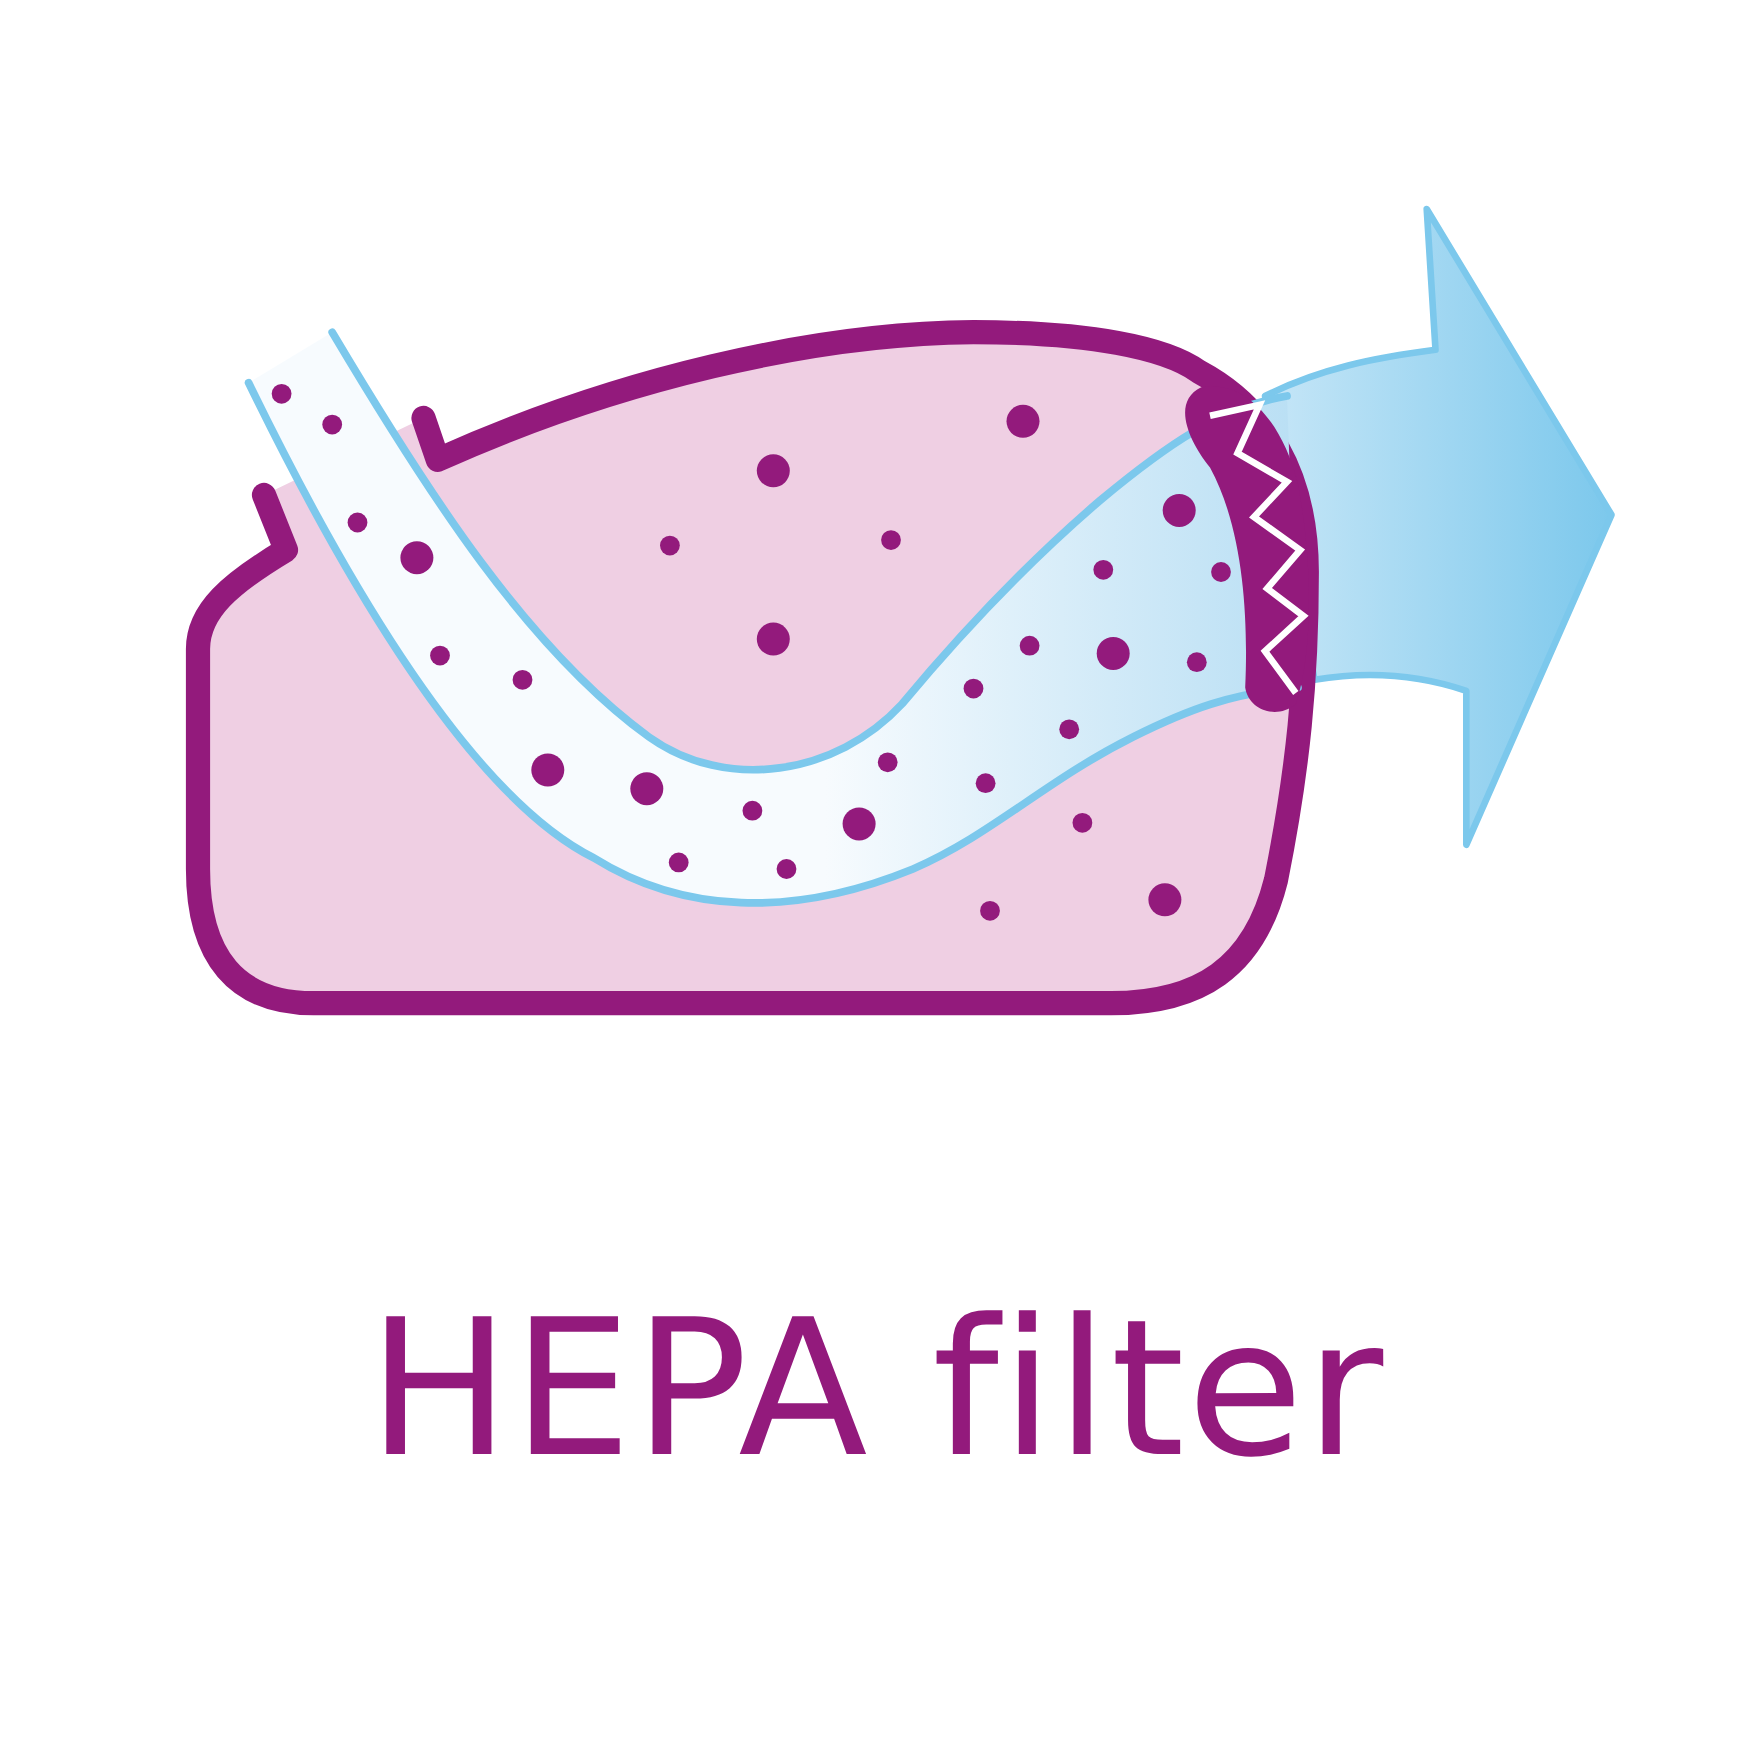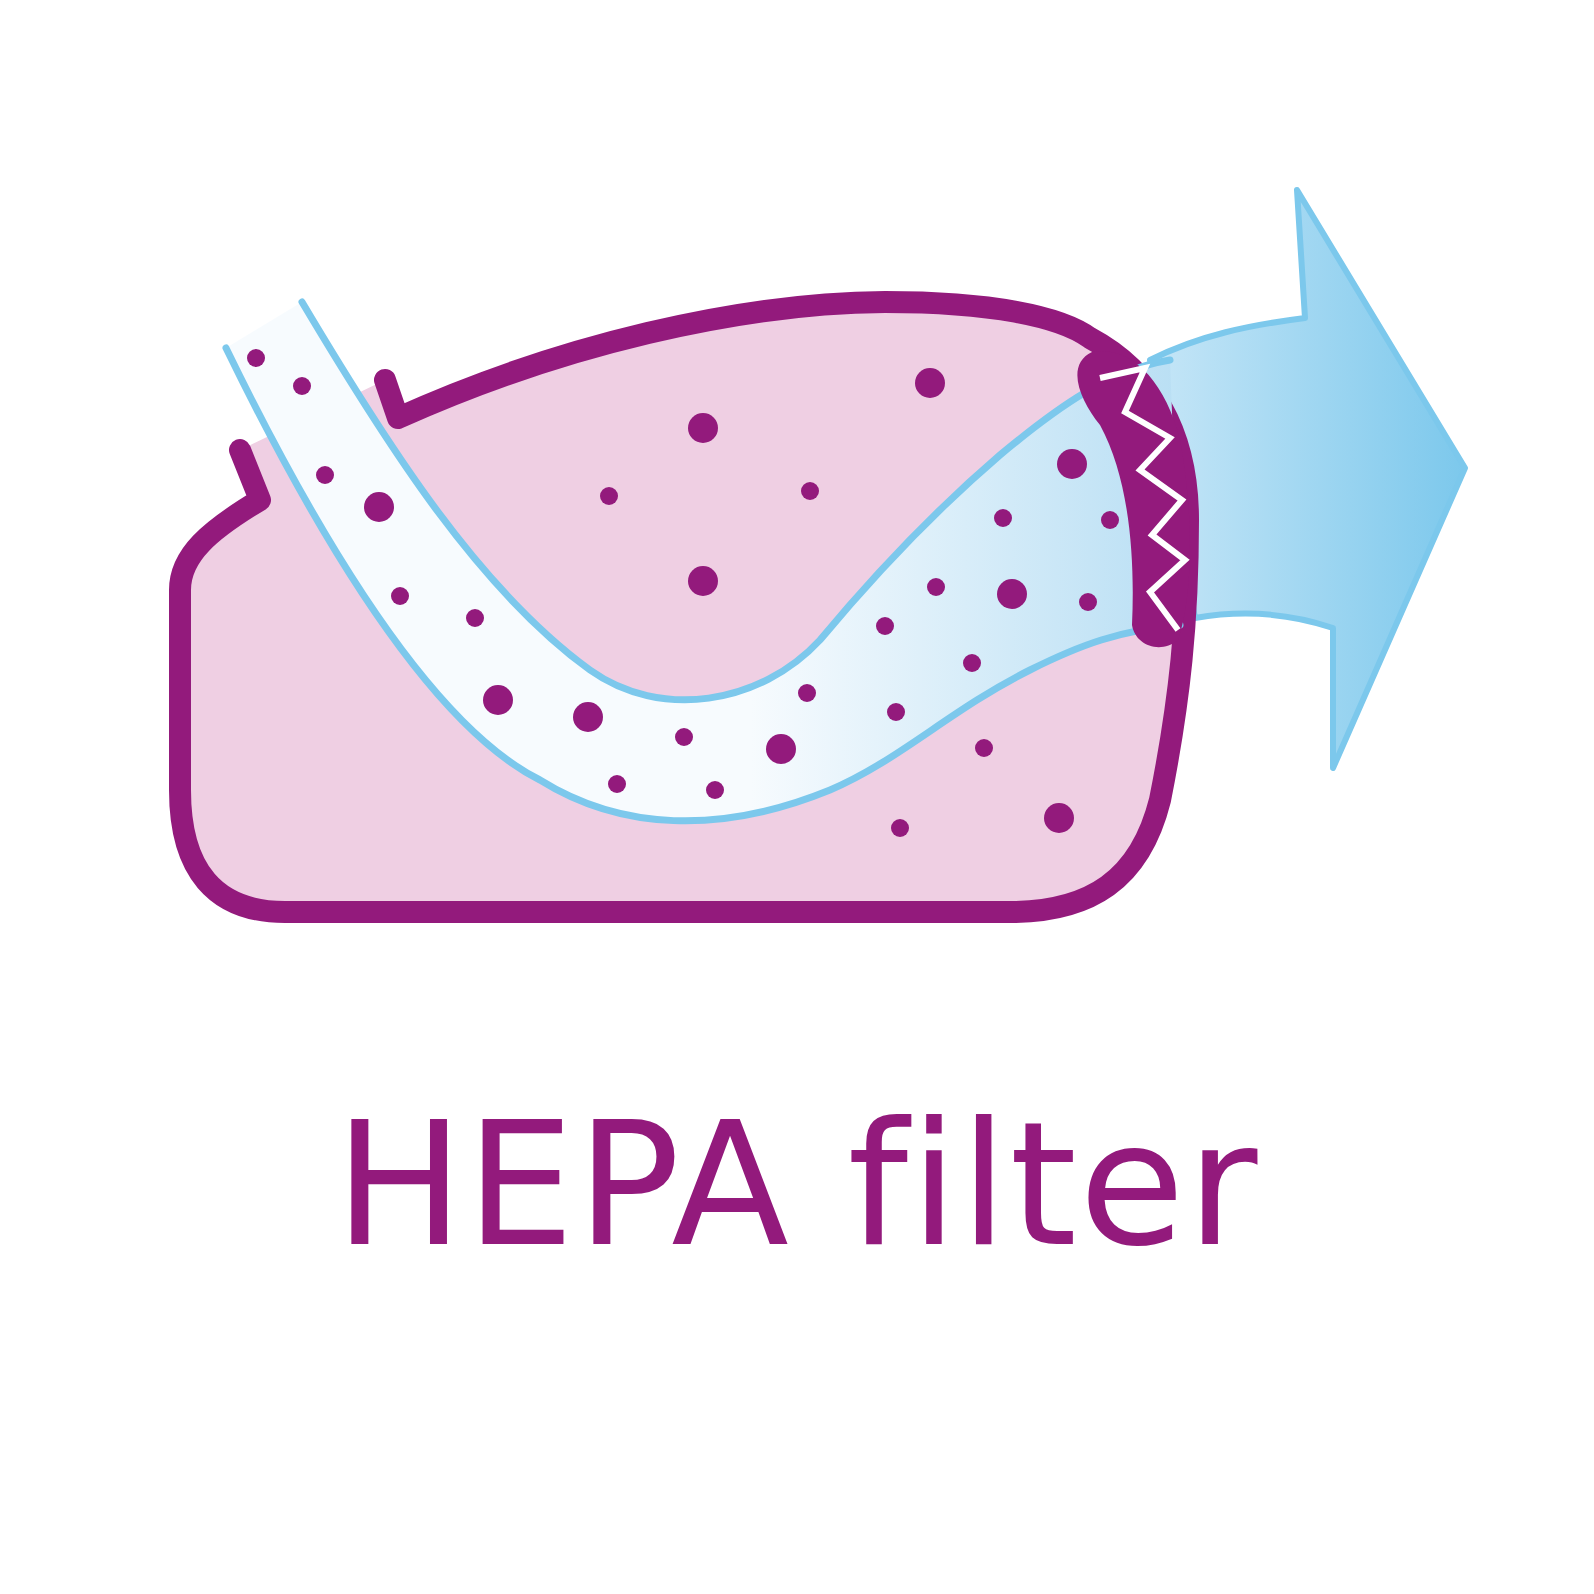--- a/index.html
+++ b/index.html
@@ -1,19 +1,19 @@
 <!DOCTYPE html>
 <html><head>
 <meta charset="utf-8">
 <style>
   html, body { margin: 0; padding: 0; background: #ffffff; }
   body { width: 1594px; height: 1594px; position: relative; overflow: hidden; }
   .illus { position: absolute; left: 0; top: 0; width: 1594px; height: 1594px; }
   .caption {
-    position: absolute; left: 0; width: 1594px; top: 1084px;
+    position: absolute; left: 0; width: 1594px; top: 1162px;
     text-align: center;
     font-family: "DejaVu Sans", sans-serif;
     font-size: 172px; letter-spacing: 2px;
   }
 </style>
 </head>
 <body>
 
 <svg class="illus" viewBox="0 0 1594 1594" xmlns="http://www.w3.org/2000/svg">
   <defs>

